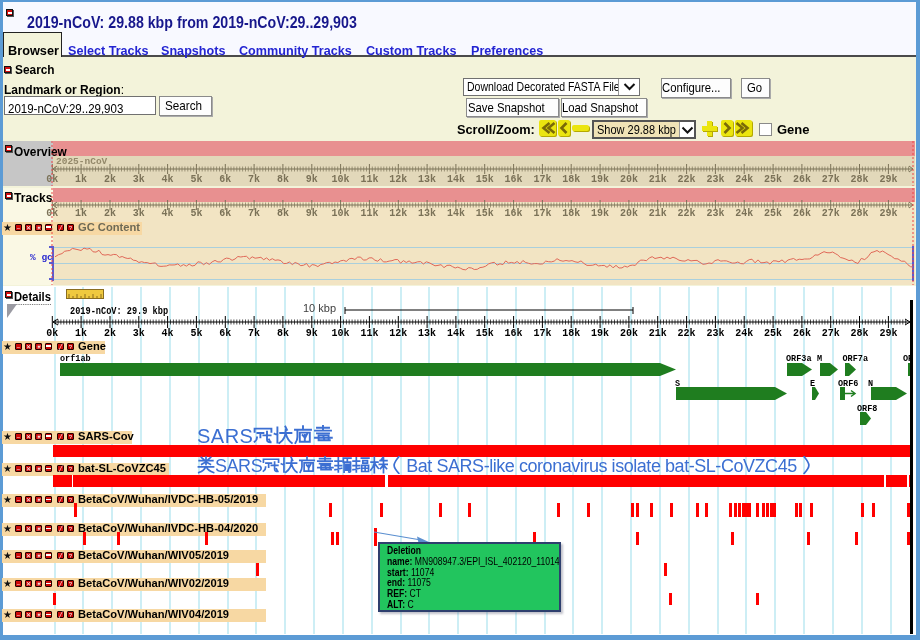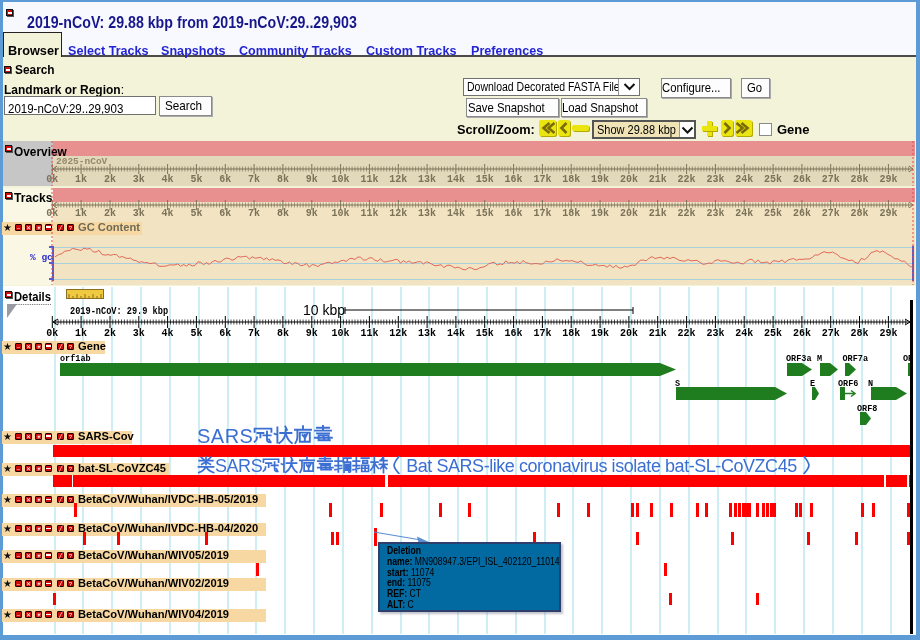--- a/index.html
+++ b/index.html
@@ -130,21 +130,21 @@
 <div class="gridv" style="left:774.2px;top:287px;height:347px"></div>
 <div class="gridv" style="left:803.1px;top:287px;height:347px"></div>
 <div class="gridv" style="left:831.9px;top:287px;height:347px"></div>
 <div class="gridv" style="left:860.7px;top:287px;height:347px"></div>
 <div class="gridv" style="left:889.6px;top:287px;height:347px"></div>
 <div class="abs" style="left:910px;top:300px;width:3px;height:334px;background:#000"></div>
 <div class="icon-red" style="left:5px;top:291px"></div>
 <div class="abs b cx" style="left:14px;top:290px;font-size:12.5px;transform:scaleX(0.9);border-bottom:1px dotted #666">Details</div>
 <div class="abs" style="left:66px;top:289px;width:38px;height:10px;background:#efc93f;border:1px solid #8a6d1f"></div>
 <div class="abs b mono cx" style="left:70px;top:306px;font-size:10px;color:#000;transform:scaleX(0.86)">2019-nCoV: 29.9 kbp</div>
-<div class="abs" style="left:303px;top:302px;font-size:14px;color:#000000">10 kbp</div>
+<div class="abs" style="left:303px;top:302px;font-size:11px;color:#404040">10 kbp</div>
 <div class="thdr" style="left:2px;top:341px;width:103px">
     <span class="tstar">★</span>
     <span class="ticon" style="left:13px;background:#cf0a0a">−</span>
     <span class="ticon" style="left:23px;background:#cf0a0a">✕</span>
     <span class="ticon" style="left:33.3px;background:#cf0a0a">☀</span>
     <span class="ticon" style="left:43.3px;background:linear-gradient(#cf0a0a 0 30%,#fff 30% 60%,#cf0a0a 60% 100%)"></span>
     <span class="ticon" style="left:55px;background:#cf0a0a">╱</span>
     <span class="ticon" style="left:65px;background:#b00">?</span>
     <span class="tlabel" style="color:#000">Gene</span>
   </div>
@@ -294,21 +294,21 @@
 <div class="redtick" style="left:730.7px;top:532px;height:13px"></div>
 <div class="redtick" style="left:807px;top:532px;height:13px"></div>
 <div class="redtick" style="left:855px;top:532px;height:13px"></div>
 <div class="redtick" style="left:907px;top:532px;height:13px"></div>
 <div class="redtick" style="left:373.5px;top:528px;height:18px"></div>
 <div class="redtick" style="left:255.7px;top:563px;height:13px"></div>
 <div class="redtick" style="left:663.7px;top:563px;height:13px"></div>
 <div class="redtick" style="left:53px;top:593px;height:12px"></div>
 <div class="redtick" style="left:669px;top:593px;height:12px"></div>
 <div class="redtick" style="left:755.6px;top:593px;height:12px"></div>
-<div class="abs" style="left:378px;top:542px;width:183px;height:70px;background:#0369a1;border:2px solid #2e3f6e;box-shadow:2px 2px 2px rgba(120,120,140,.45);z-index:8;padding:0 0 0 7px;color:#000;white-space:nowrap;overflow:hidden">
+<div class="abs" style="left:378px;top:542px;width:183px;height:70px;background:#22c55e;border:2px solid #2e3f6e;box-shadow:2px 2px 2px rgba(120,120,140,.45);z-index:8;padding:0 0 0 7px;color:#000;white-space:nowrap;overflow:hidden">
     <div style="height:10.8px;line-height:10.8px"><span class="cx" style="transform:scaleX(0.82);font-size:10.5px"><b>Deletion</b></span></div>
     <div style="height:10.8px;line-height:10.8px"><span class="cx" style="transform:scaleX(0.82);font-size:10.5px"><b>name:</b> MN908947.3/EPI_ISL_402120_11014</span></div>
     <div style="height:10.8px;line-height:10.8px"><span class="cx" style="transform:scaleX(0.82);font-size:10.5px"><b>start:</b> 11074</span></div>
     <div style="height:10.8px;line-height:10.8px"><span class="cx" style="transform:scaleX(0.82);font-size:10.5px"><b>end:</b> 11075</span></div>
     <div style="height:10.8px;line-height:10.8px"><span class="cx" style="transform:scaleX(0.82);font-size:10.5px"><b>REF:</b> CT</span></div>
     <div style="height:10.8px;line-height:10.8px"><span class="cx" style="transform:scaleX(0.82);font-size:10.5px"><b>ALT:</b> C</span></div>
   </div>
 <svg class="abs" style="left:0;top:0;z-index:4" width="920" height="640" viewBox="0 0 920 640">
     <line x1="53" y1="169" x2="913" y2="169" stroke="#7b7258" stroke-width="1"></line>
     <path d="M57 166 L53 169 L57 172" fill="none" stroke="#7b7258"></path>

